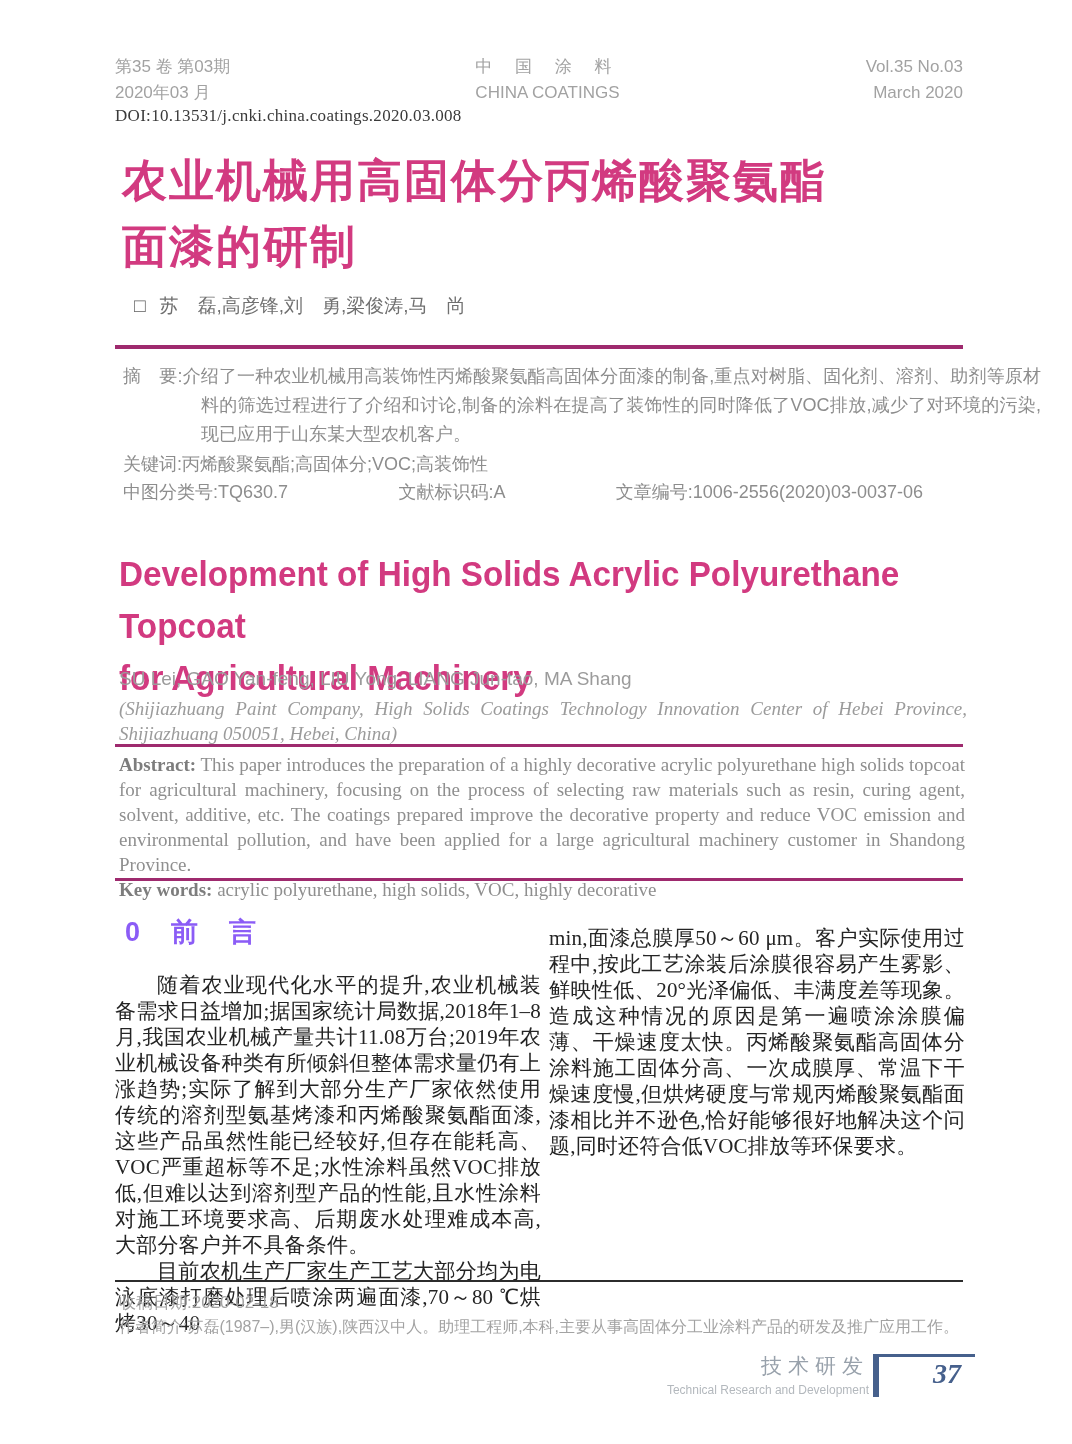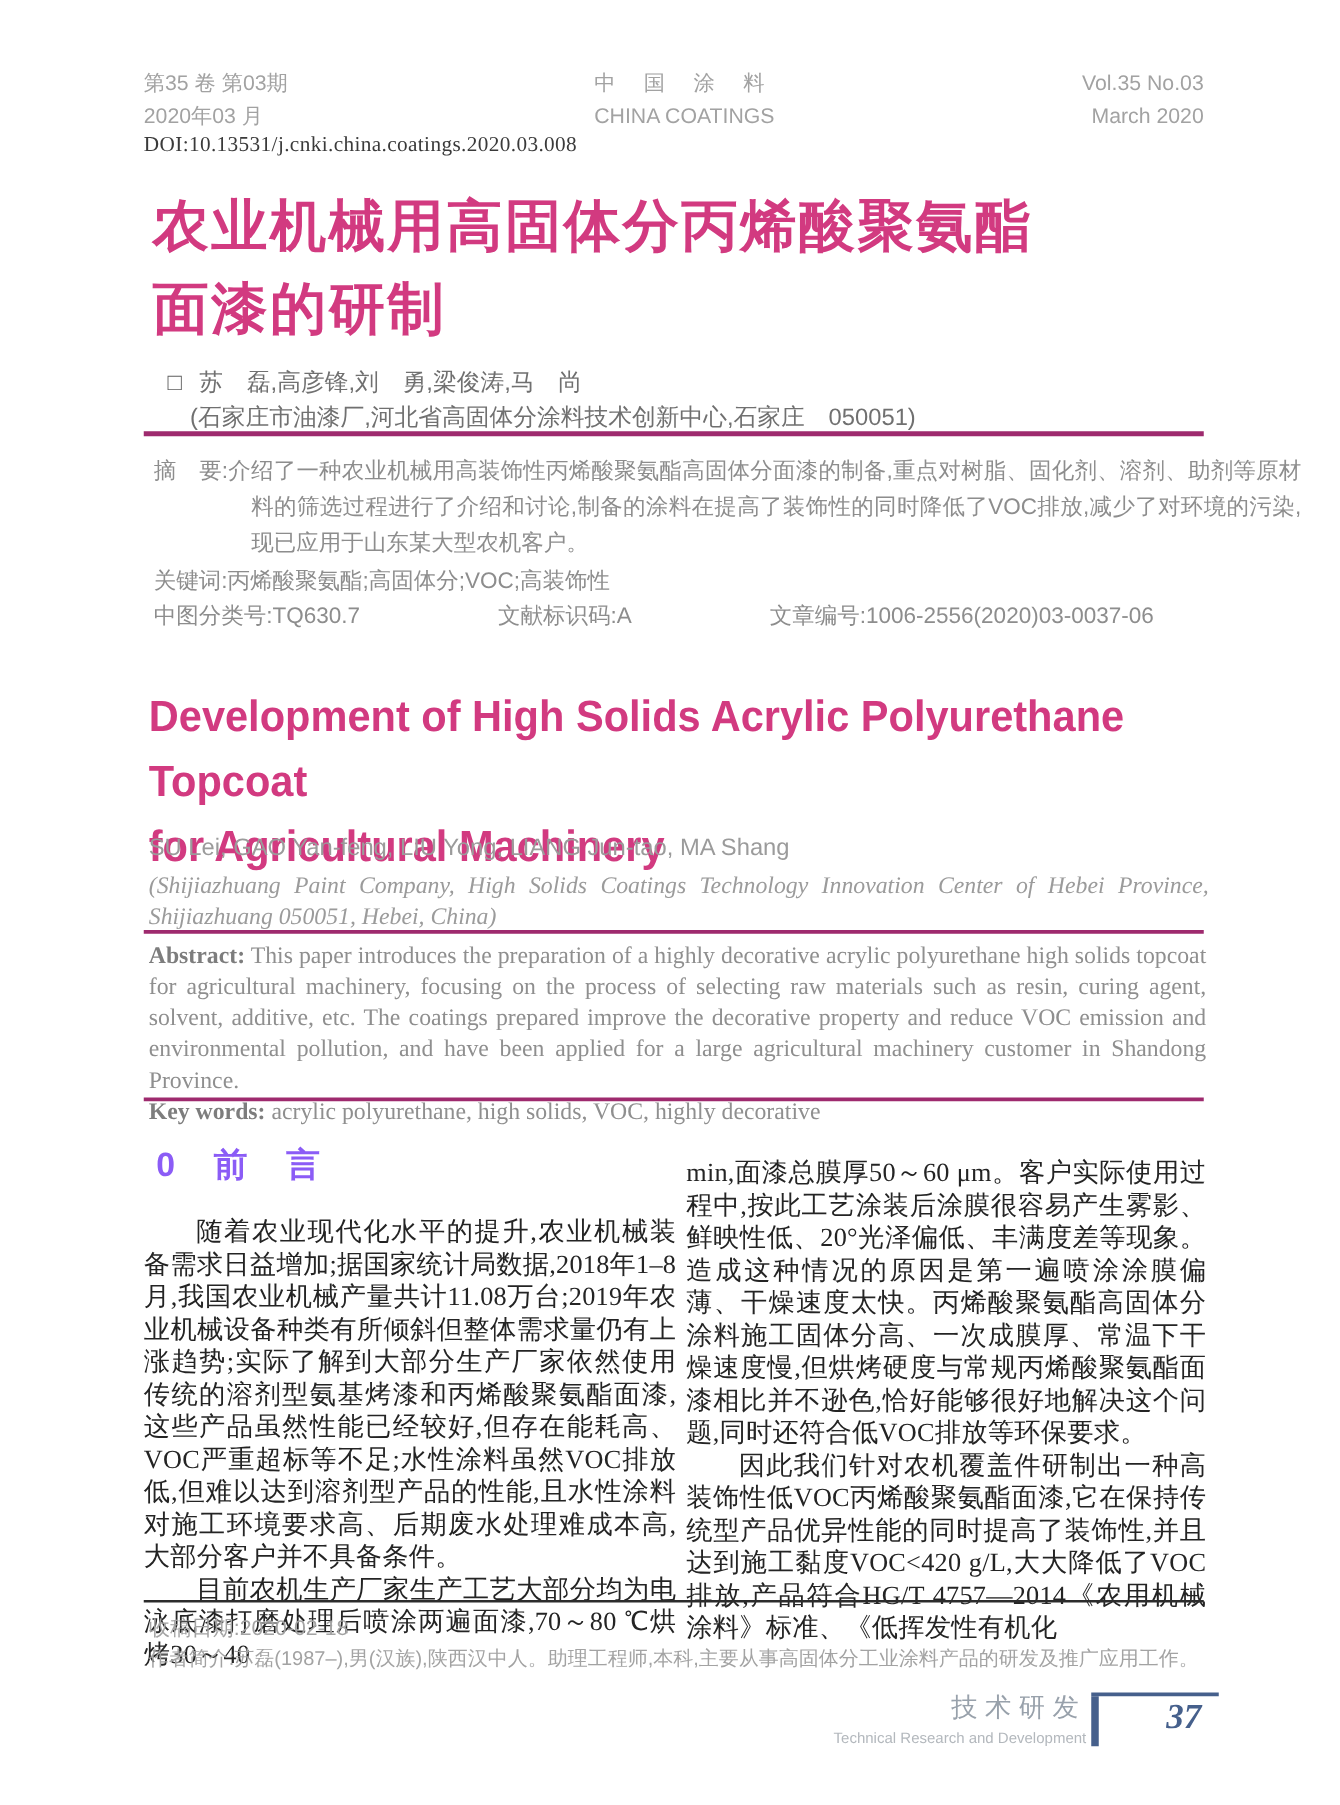--- a/index.html
+++ b/index.html
@@ -105,21 +105,20 @@
   </div>
   <div class="abs doi">DOI:10.13531/j.cnki.china.coatings.2020.03.008</div>
 
   <div class="abs title-cn">
     <div>农业机械用高固体分丙烯酸聚氨酯</div>
     <div>面漆的研制</div>
   </div>
   <div class="abs authors-cn">
     <span class="author-bullet">□</span><span>苏　磊,高彦锋,刘　勇,梁俊涛,马　尚</span>
   </div>
-  <div class="abs affil-cn">(石家庄市油漆厂,河北省高固体分涂料技术创新中心,石家庄　050051)</div>
   <div class="abs rule rule1"></div>
 
   <div class="abs abstract-cn">
     <span>摘　要:</span><span>介绍了一种农业机械用高装饰性丙烯酸聚氨酯高固体分面漆的制备,重点对树脂、固化剂、溶剂、助剂等原材料的筛选过程进行了介绍和讨论,制备的涂料在提高了装饰性的同时降低了VOC排放,减少了对环境的污染,现已应用于山东某大型农机客户。</span>
   </div>
   <div class="abs keywords-cn">
     <span>关键词:</span><span>丙烯酸聚氨酯;高固体分;VOC;高装饰性</span>
   </div>
   <div class="abs class-row">
     <span>中图分类号:TQ630.7</span>
@@ -141,21 +140,20 @@
   </div>
   <div class="abs rule rule3"></div>
 
   <div class="abs col-left">
     <h2 class="sec-heading">0　前　言</h2>
     <p class="para ind">随着农业现代化水平的提升,农业机械装备需求日益增加;据国家统计局数据,2018年1–8月,我国农业机械产量共计11.08万台;2019年农业机械设备种类有所倾斜但整体需求量仍有上涨趋势;实际了解到大部分生产厂家依然使用传统的溶剂型氨基烤漆和丙烯酸聚氨酯面漆,这些产品虽然性能已经较好,但存在能耗高、VOC严重超标等不足;水性涂料虽然VOC排放低,但难以达到溶剂型产品的性能,且水性涂料对施工环境要求高、后期废水处理难成本高,大部分客户并不具备条件。</p>
     <p class="para ind">目前农机生产厂家生产工艺大部分均为电泳底漆打磨处理后喷涂两遍面漆,70～80 ℃烘烤30～40</p>
   </div>
   <div class="abs col-right">
     <p class="para">min,面漆总膜厚50～60 μm。客户实际使用过程中,按此工艺涂装后涂膜很容易产生雾影、鲜映性低、20°光泽偏低、丰满度差等现象。造成这种情况的原因是第一遍喷涂涂膜偏薄、干燥速度太快。丙烯酸聚氨酯高固体分涂料施工固体分高、一次成膜厚、常温下干燥速度慢,但烘烤硬度与常规丙烯酸聚氨酯面漆相比并不逊色,恰好能够很好地解决这个问题,同时还符合低VOC排放等环保要求。</p>
-    <p class="para ind">因此我们针对农机覆盖件研制出一种高装饰性低VOC丙烯酸聚氨酯面漆,它在保持传统型产品优异性能的同时提高了装饰性,并且达到施工黏度VOC&lt;420 g/L,大大降低了VOC排放,产品符合HG/T 4757—2014《农用机械涂料》标准、《低挥发性有机化</p>
   </div>
 
   <div class="abs divider"></div>
   <div class="abs fn1">收稿日期:2020-02-18</div>
   <div class="abs fn2">作者简介:苏磊(1987–),男(汉族),陕西汉中人。助理工程师,本科,主要从事高固体分工业涂料产品的研发及推广应用工作。</div>
 
   <div class="abs footer">
     <div class="footer-labels">
       <div class="footer-cn">技术研发</div>
       <div class="footer-en">Technical Research and Development</div>

